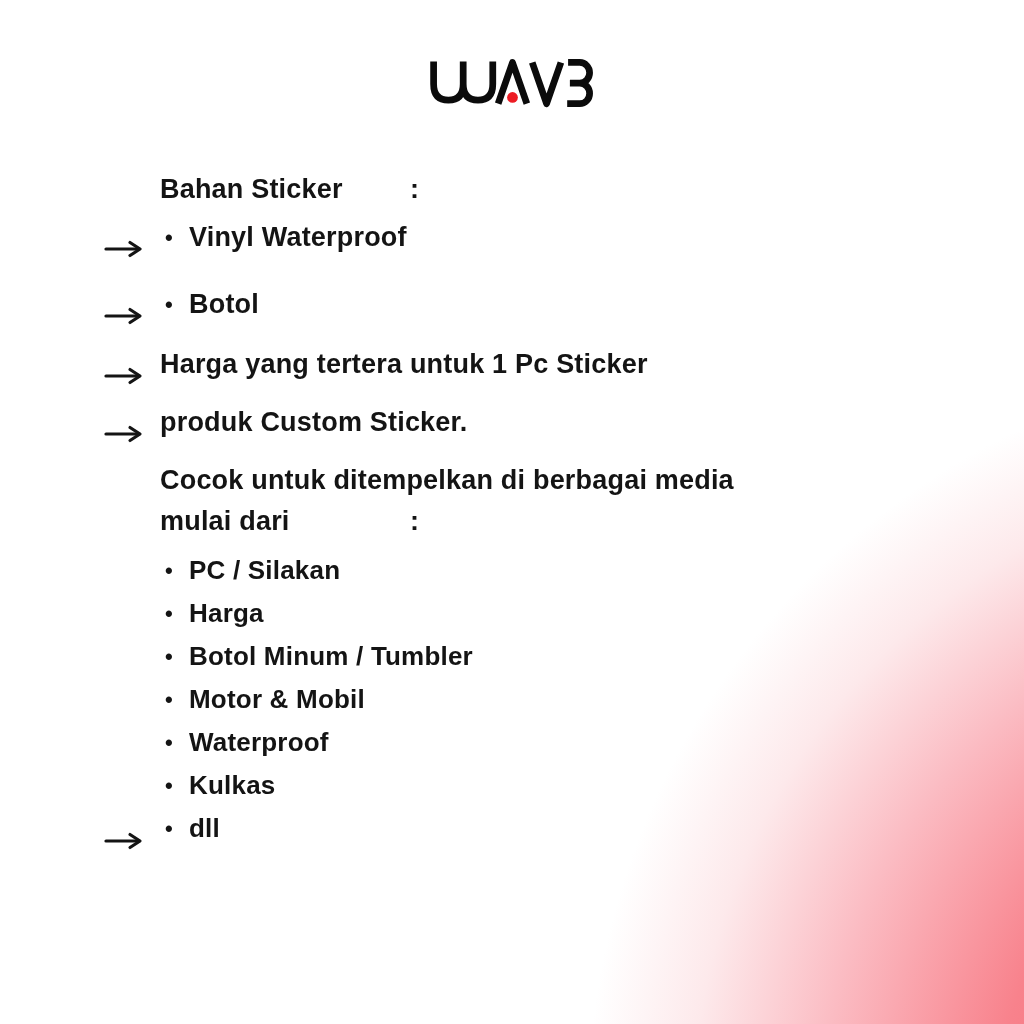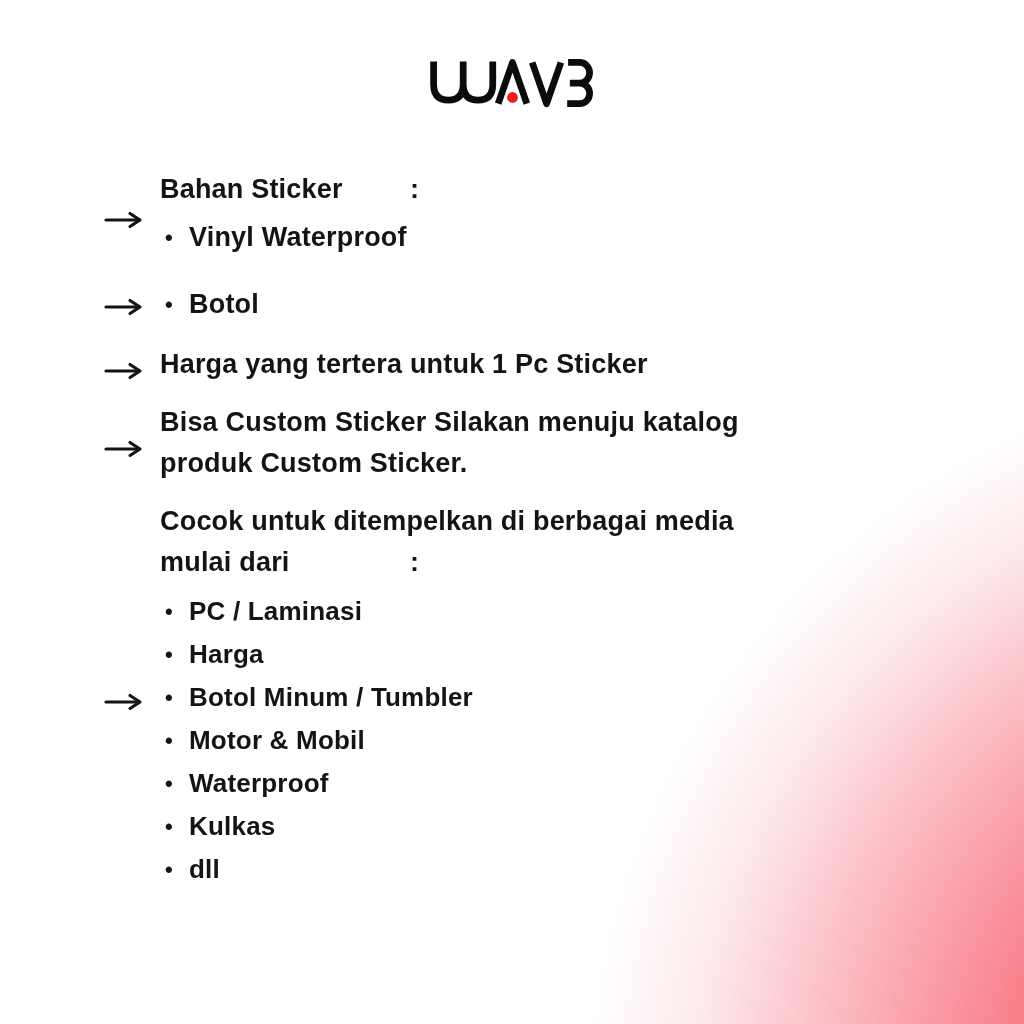--- a/index.html
+++ b/index.html
@@ -21,21 +21,21 @@
     padding-top: 58px;
     text-align: center;
   }
   .logo-wrap svg { display: inline-block; }
   .content {
     margin: 55px 0 0 104px;
     width: 700px;
   }
   .section { margin-bottom: 17px; }
   .section.has-sub { margin-bottom: 19px; }
-  .row { display: flex; align-items: center; }
+  .row { display: flex; align-items: flex-end; }
   .arrow-cell {
     flex: 0 0 40px;
     margin-top: 12px;
     margin-right: 16px;
   }
   .row-body {
     font-size: 27px;
     font-weight: 700;
     line-height: 41px;
     letter-spacing: 0.2px;
@@ -139,21 +139,20 @@
 
   <div class="section">
     <div class="row">
       <svg class="arrow-cell" width="40" height="18" viewBox="0 0 40 18">
         <g fill="none" stroke="#141414" stroke-width="3.2" stroke-linecap="round" stroke-linejoin="round">
           <path d="M2,9 H35"></path>
             <path d="M26,2.5 L36,9 L26,15.5"></path>
         </g>
       </svg>
       <div class="row-body">
-        <div>Bisa Custom Sticker Silakan menuju katalog</div>
         <div>produk Custom Sticker.</div>
       </div>
     </div>
   </div>
 
   <div class="section">
     <div class="row">
       <svg class="arrow-cell" width="40" height="18" viewBox="0 0 40 18">
         <g fill="none" stroke="#141414" stroke-width="3.2" stroke-linecap="round" stroke-linejoin="round">
           <path d="M2,9 H35"></path>
@@ -161,21 +160,21 @@
         </g>
       </svg>
       <div class="row-body">
         <div>Cocok untuk ditempelkan di berbagai media</div>
         <div>
           <span class="spec-label">mulai dari</span><span class="colon">:</span>
         </div>
         <ul class="media-list">
           <li>
             <span class="dot">•</span>
-            <span>PC / Laminasi</span>
+            <span>PC / Silakan</span>
           </li>
           <li>
             <span class="dot">•</span>
             <span>Harga</span>
           </li>
           <li>
             <span class="dot">•</span>
             <span>Botol Minum / Tumbler</span>
           </li>
           <li>

